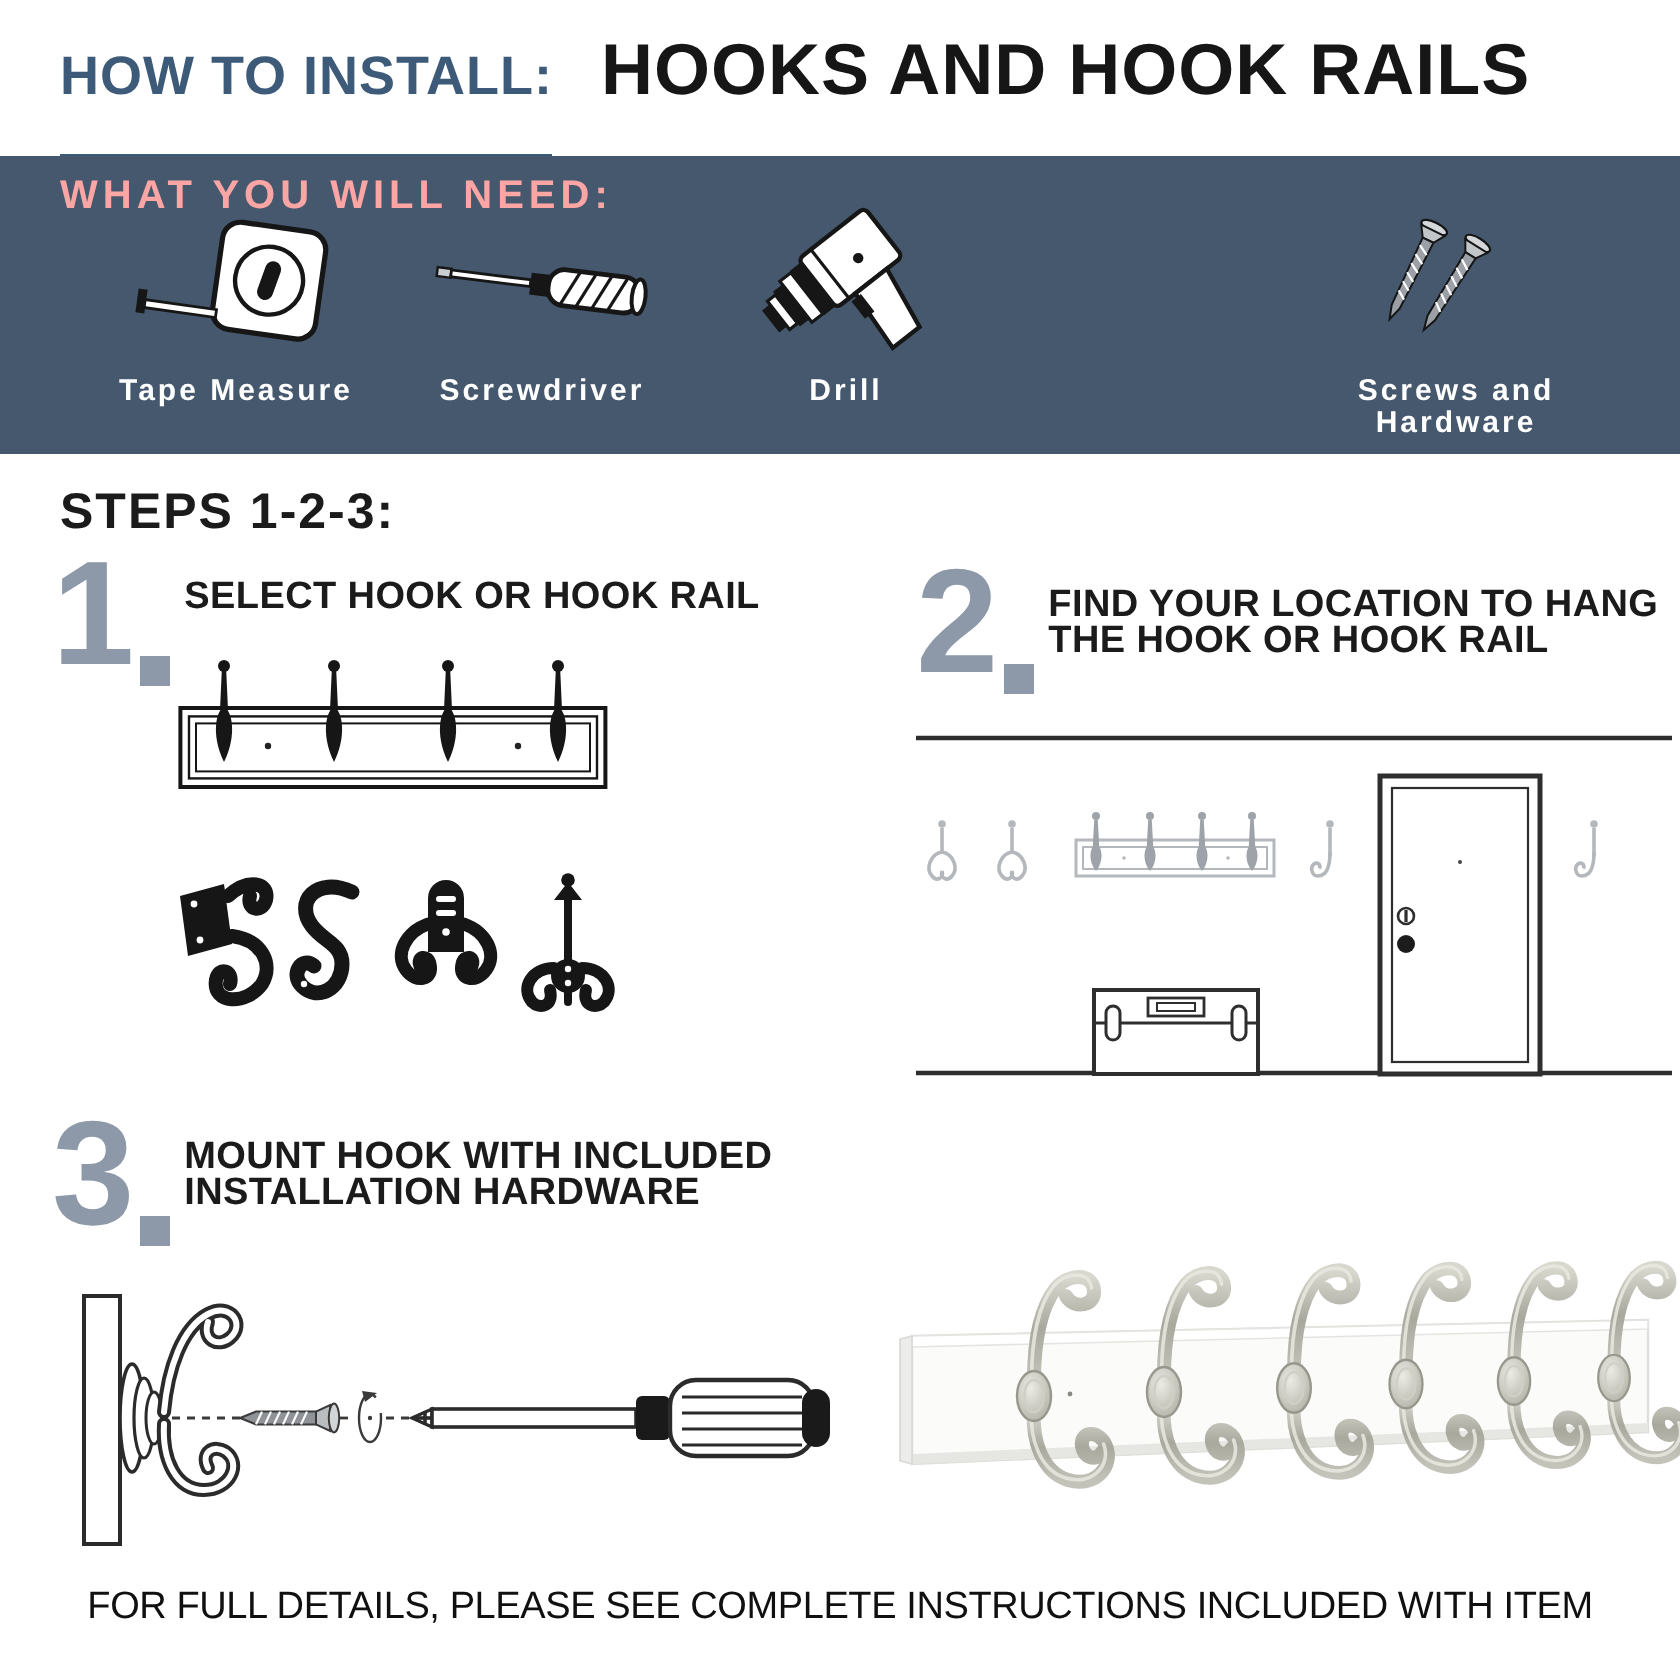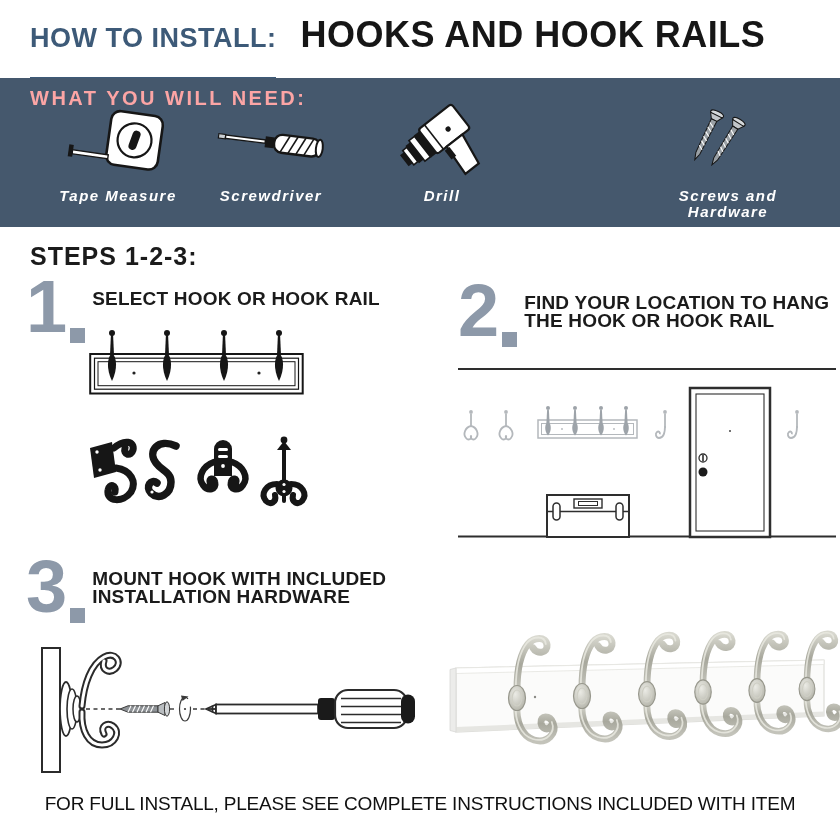--- a/index.html
+++ b/index.html
@@ -9,21 +9,21 @@
   
   .header{position:absolute;left:30px;top:14px;display:flex;align-items:baseline;gap:24px;white-space:nowrap;}
   .header-prefix{font-size:27px;font-weight:bold;color:#3d5a78;letter-spacing:.5px;
                  border-bottom:4px solid #3d5a78;padding-bottom:23px;}
   .header-title{font-size:36px;font-weight:bold;color:#161616;letter-spacing:.5px;text-align:center;}
 
   
   .banner{position:absolute;left:0;top:78px;width:840px;height:149px;background:#45586d;}
   .banner-heading{position:absolute;left:30px;top:9px;font-size:20px;font-weight:bold;
                   color:#fca5a5;letter-spacing:2.5px;}
-  .tool{position:absolute;top:30px;width:156px;display:flex;flex-direction:column;align-items:center;font-style:italic;}
+  .tool{position:absolute;top:30px;width:156px;display:flex;flex-direction:column;align-items:center;}
   .tool-icon{height:72px;display:flex;align-items:center;justify-content:center;}
   .tool-label{margin-top:8px;height:32px;font-size:15px;font-weight:bold;color:#ffffff;
               letter-spacing:1.5px;text-align:center;line-height:16px;width:130px;}
 
   
   .steps-heading{position:absolute;left:30px;top:242px;font-size:25px;font-weight:bold;letter-spacing:1px;}
   .step-head{position:absolute;display:flex;}
   .step-num{font-size:74px;line-height:.74;font-weight:bold;color:#8d99a9;}
   .step-dot{width:15px;height:15px;background:#8d99a9;align-self:flex-end;margin:0 0 -8px 3px;}
   .step-title{margin:10px 0 0 7px;font-size:19px;line-height:18px;font-weight:bold;
@@ -74,21 +74,21 @@
             <line x1="74" y1="37" x2="82" y2="20" stroke="#161616" stroke-width="1.6"></line>
             <line x1="82" y1="37" x2="90" y2="20" stroke="#161616" stroke-width="1.6"></line>
             <line x1="90" y1="37" x2="98" y2="20" stroke="#161616" stroke-width="1.6"></line>
             <ellipse cx="104.5" cy="28.5" rx="3.4" ry="8.7" fill="#ffffff" stroke="#161616" stroke-width="2"></ellipse>
           </g>
         </svg>
       </div>
       <div class="tool-label">Screwdriver</div>
     </div>
 
-    <div class="tool" style="left:364px">
+    <div class="tool" style="left:345px">
       <div class="tool-icon">
         <svg width="92" height="88" viewBox="0 0 92 88">
           <g transform="rotate(-38 46 44) translate(6,0)">
             <rect x="0" y="27" width="5" height="14" fill="#161616"></rect>
             <rect x="5" y="25" width="5" height="18" fill="#ffffff" stroke="#161616" stroke-width="1.6"></rect>
             <rect x="10" y="23" width="6" height="22" fill="#161616"></rect>
             <rect x="16" y="21" width="7" height="26" fill="#ffffff" stroke="#161616" stroke-width="1.6"></rect>
             <rect x="23" y="20" width="7" height="28" fill="#161616"></rect>
             <rect x="30" y="18" width="42" height="31" rx="3" fill="#ffffff" stroke="#161616" stroke-width="2.2"></rect>
             <line x1="38" y1="18" x2="38" y2="49" stroke="#161616" stroke-width="1.6"></line>
@@ -339,15 +339,15 @@
     <circle cx="95" cy="99" r="1.2" fill="#8a8a85"></circle>
     <circle cx="322" cy="89" r="1.2" fill="#8a8a85"></circle>
     <use href="#phook" transform="translate(77,100)"></use>
     <use href="#phook" transform="translate(142,98)"></use>
     <use href="#phook" transform="translate(207,96) scale(0.99)"></use>
     <use href="#phook" transform="translate(263,94) scale(0.97)"></use>
     <use href="#phook" transform="translate(317,92.5) scale(0.95)"></use>
     <use href="#phook" transform="translate(367,91) scale(0.93)"></use>
   </svg>
 
-  <div class="footer">FOR FULL INSTALL, PLEASE SEE COMPLETE INSTRUCTIONS INCLUDED WITH ITEM</div>
+  <div class="footer">FOR FULL DETAILS, PLEASE SEE COMPLETE INSTRUCTIONS INCLUDED WITH ITEM</div>
 
 </div>
 
 </body></html>

